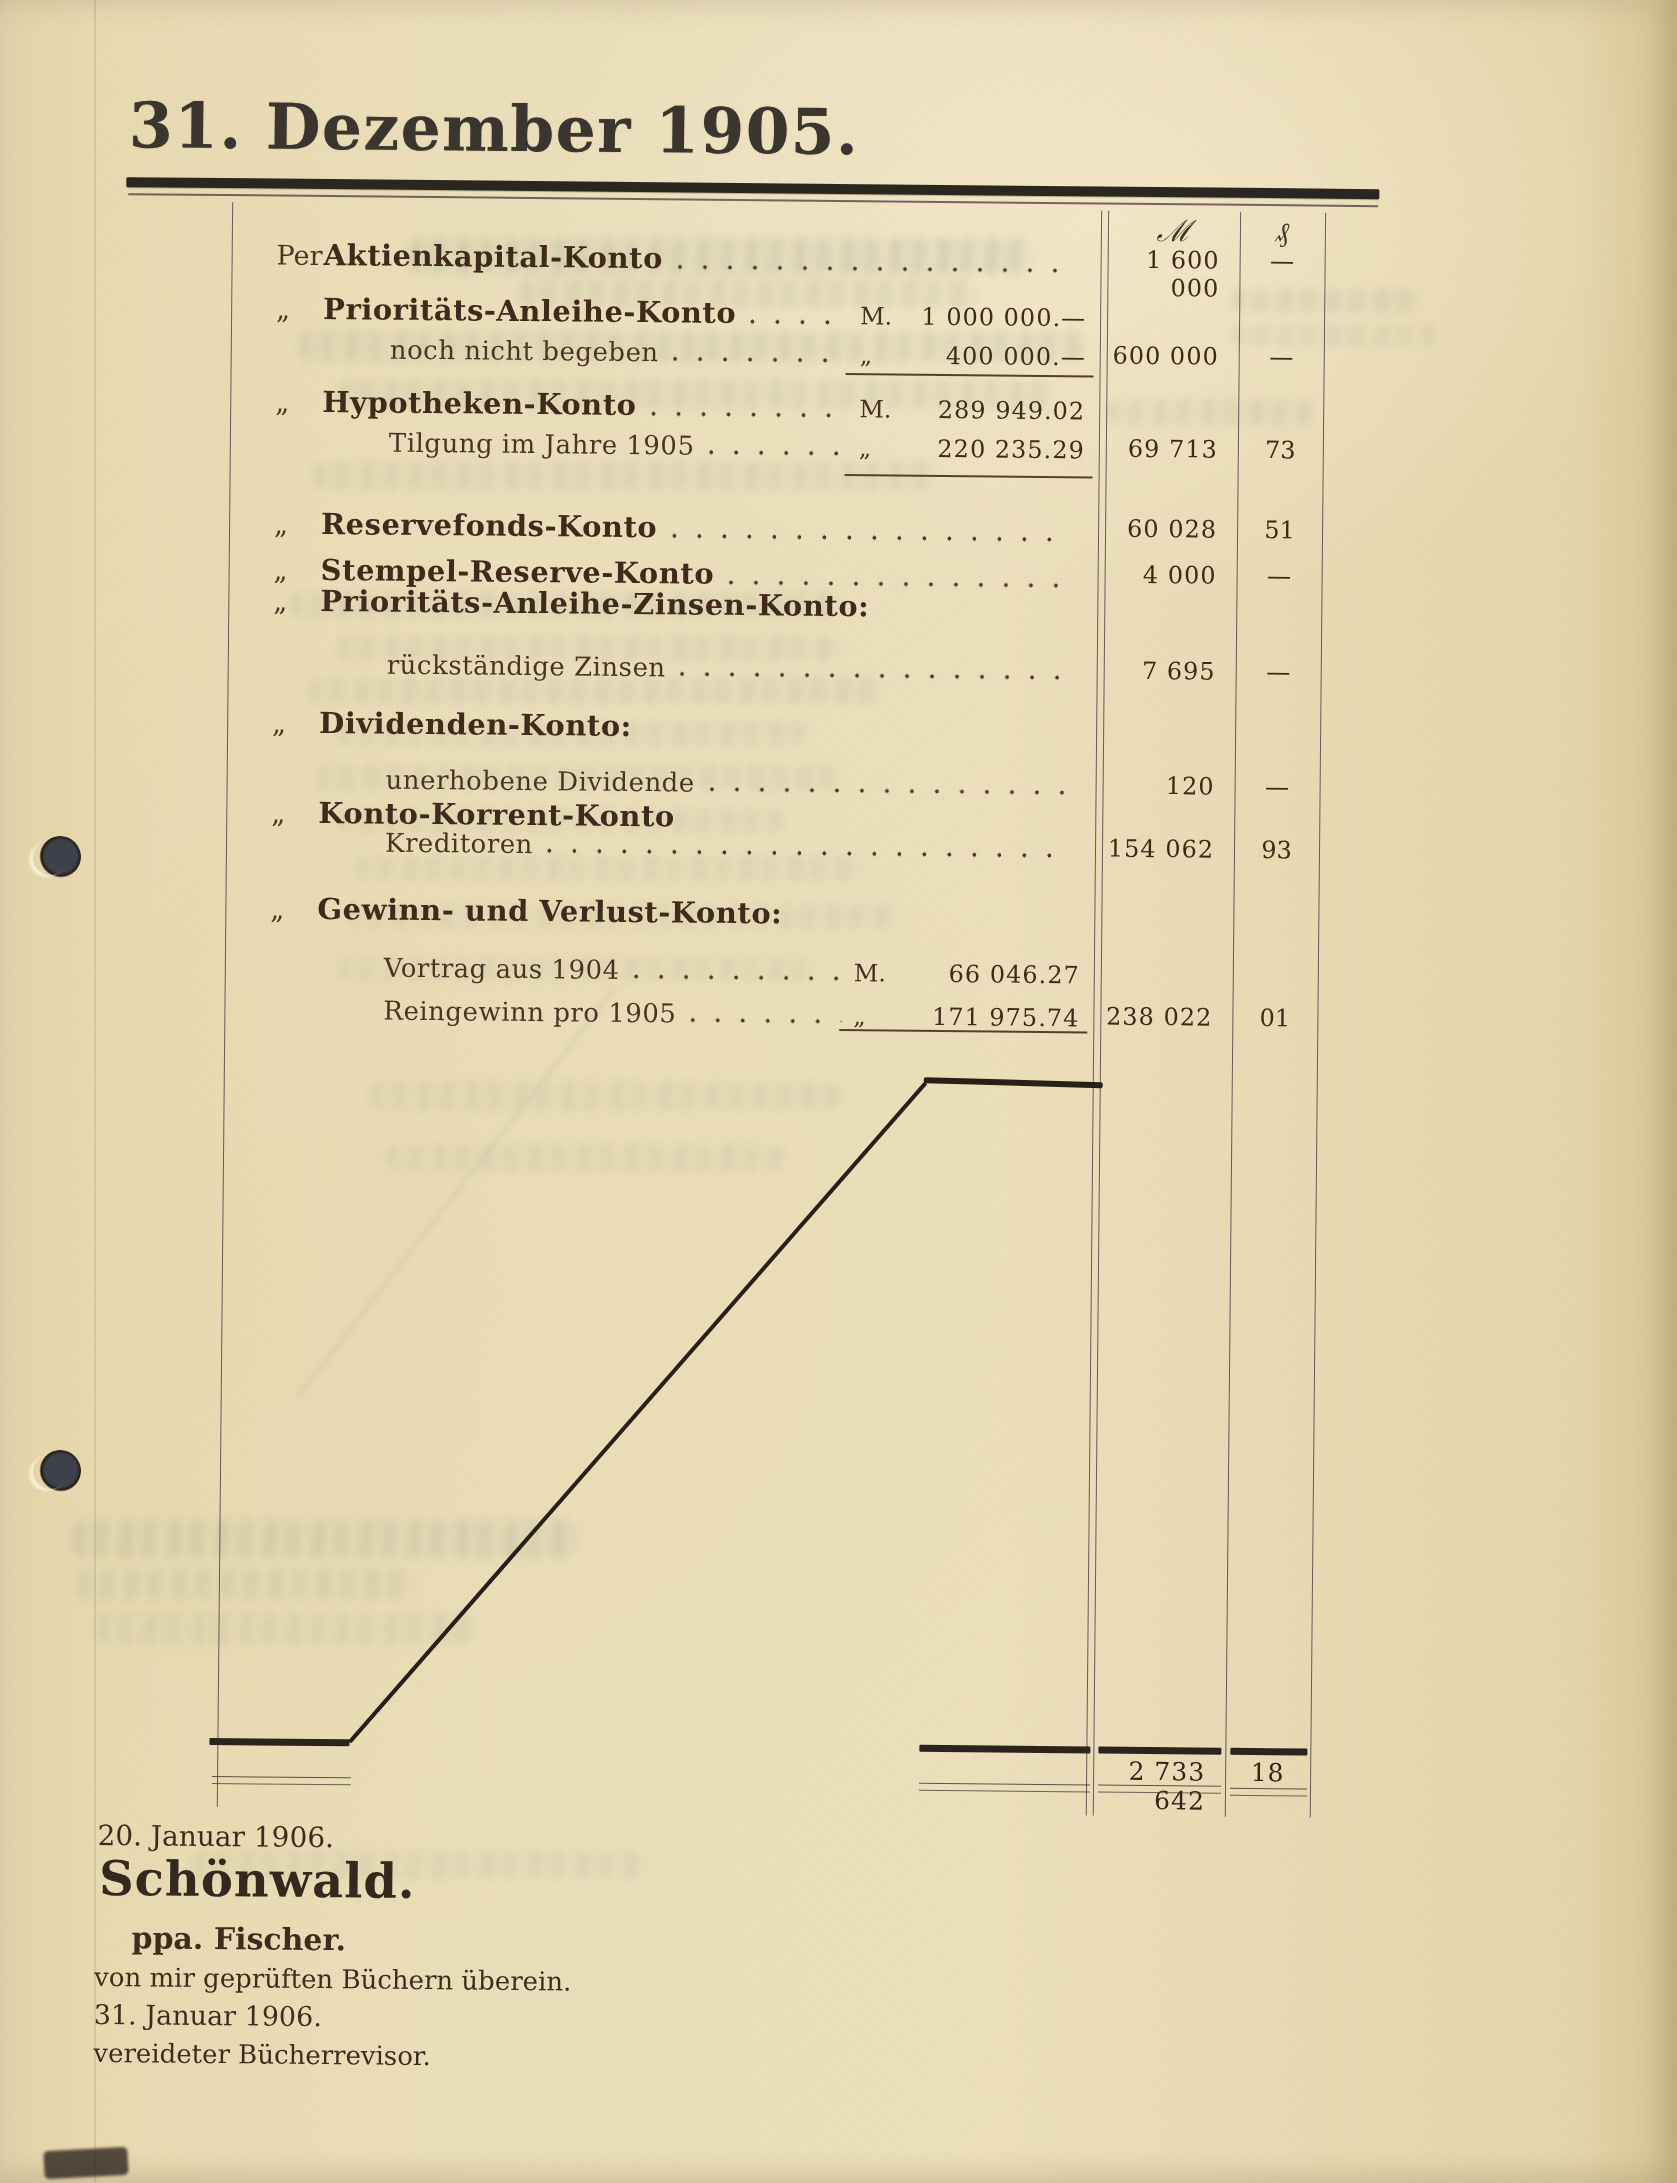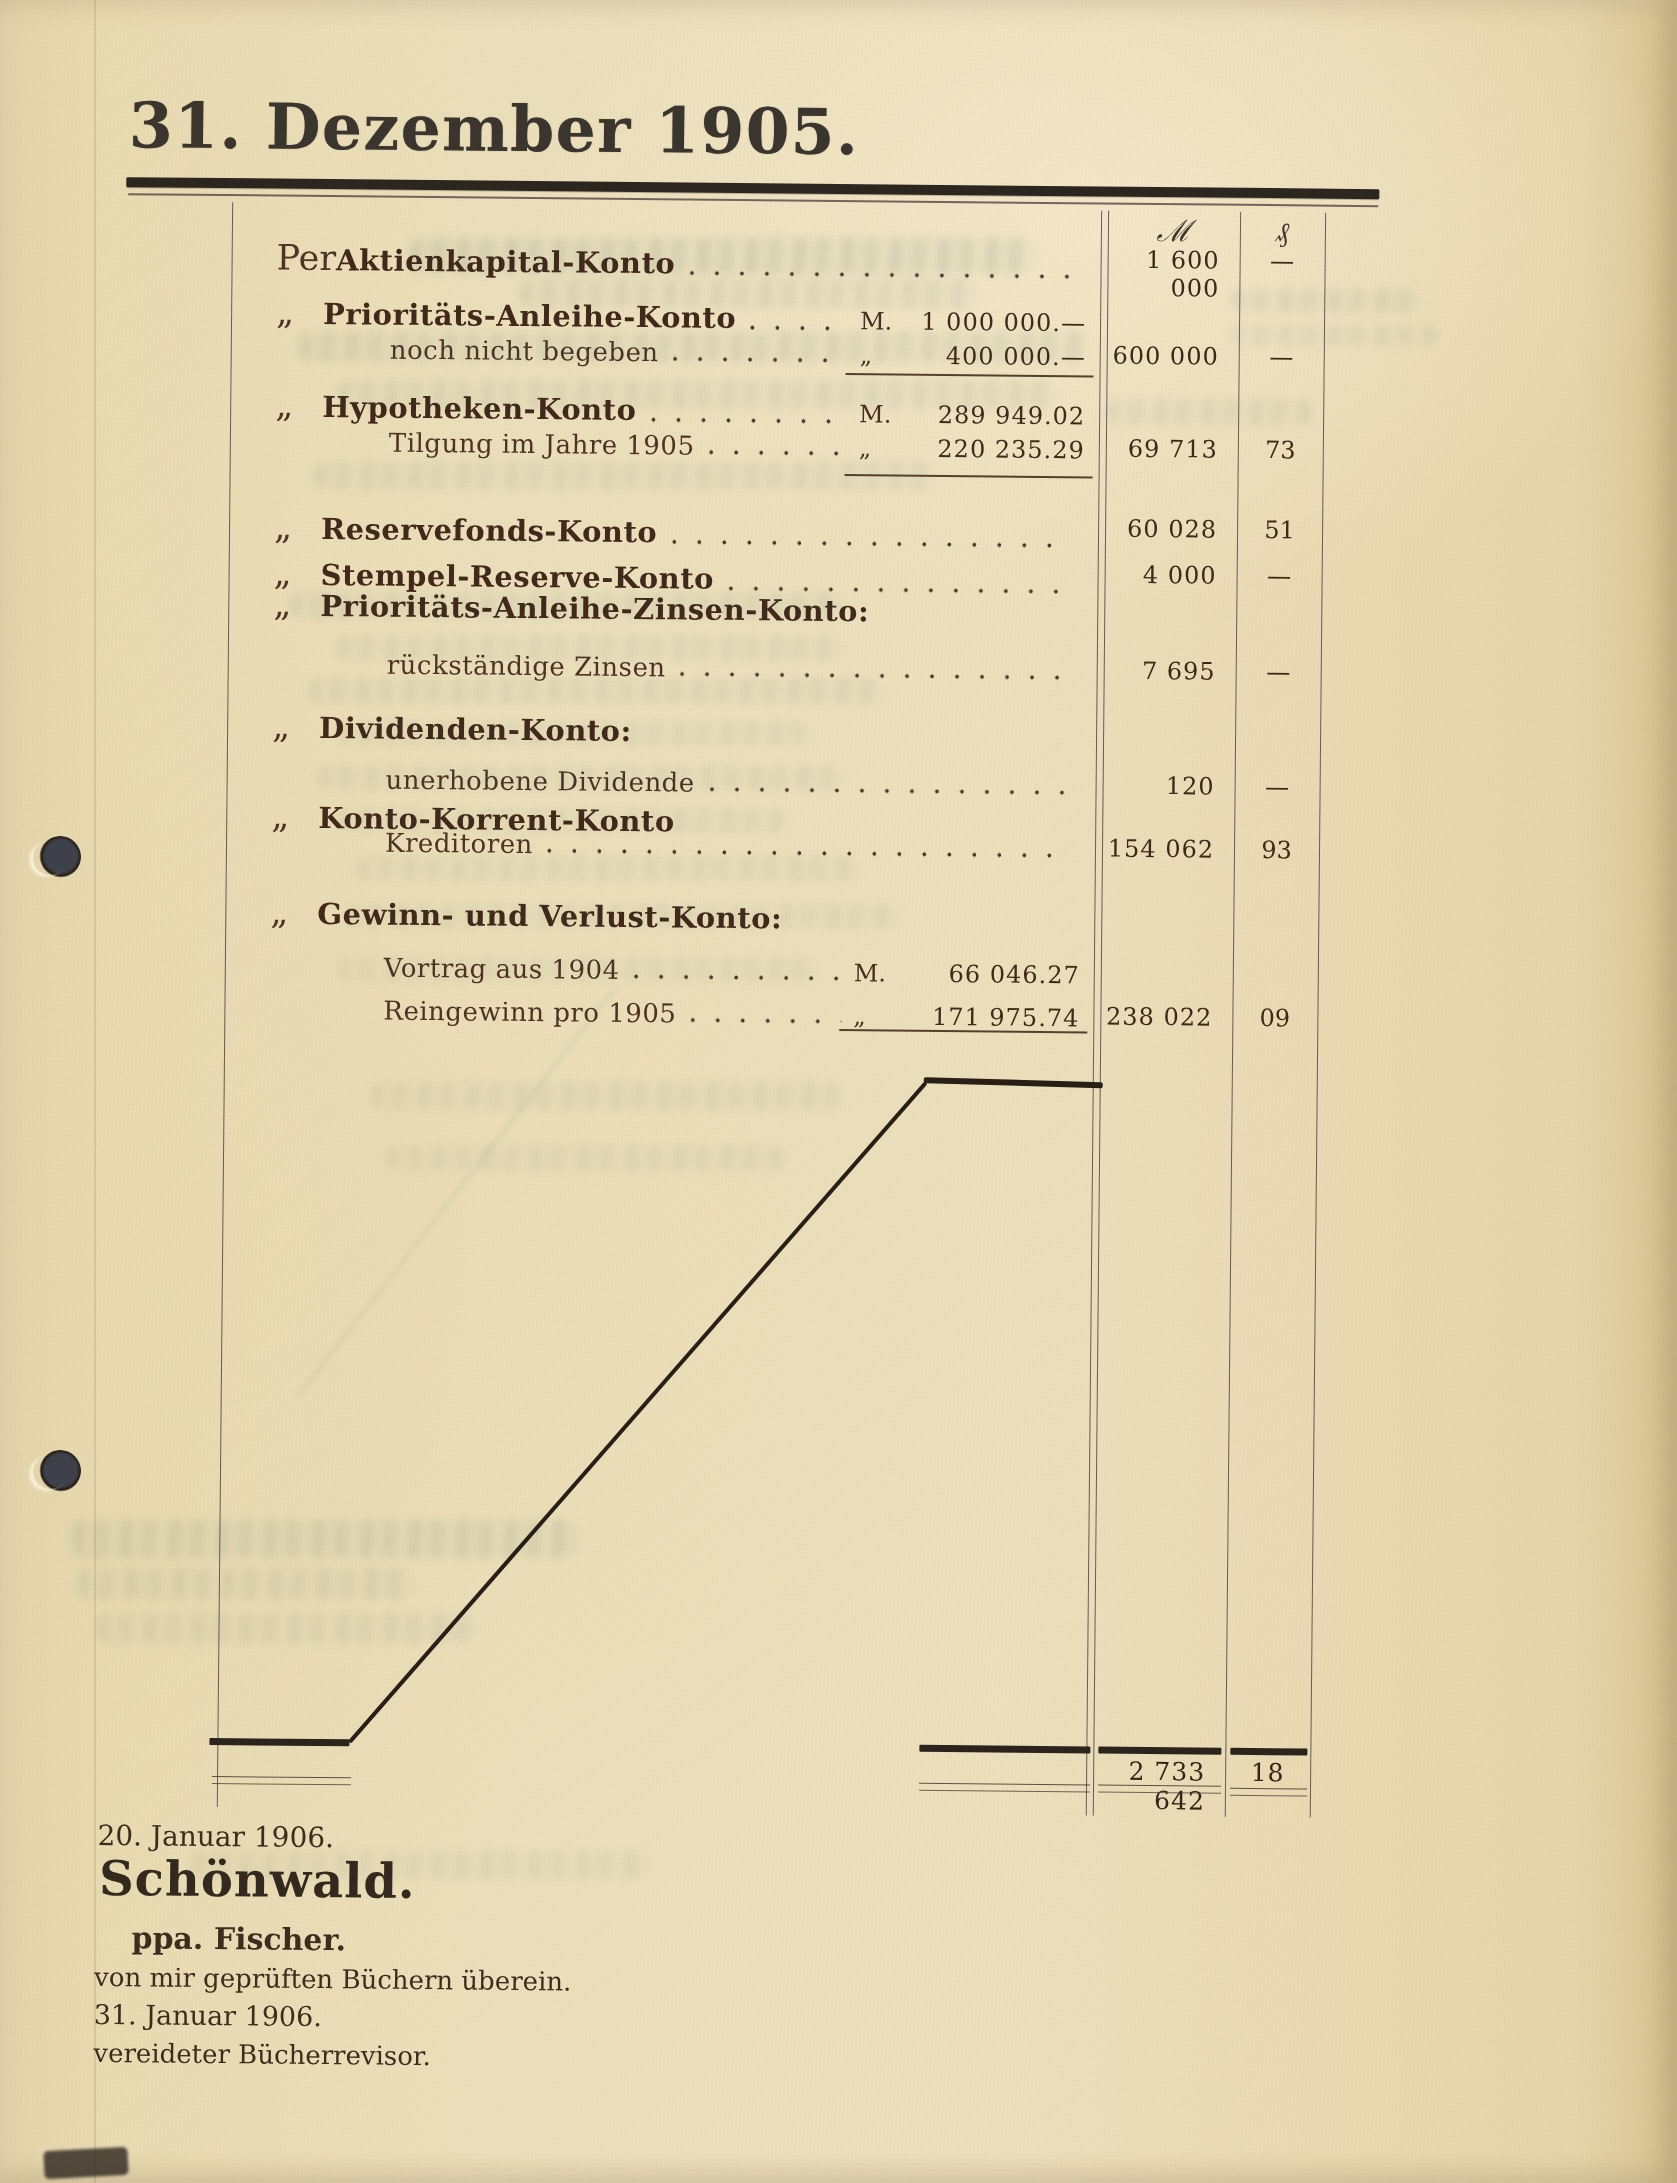--- a/index.html
+++ b/index.html
@@ -32,21 +32,21 @@
   .v-div{left:1232px;}
   .v-right{left:1317px;}
 
   .col-head{position:absolute;font-style:italic;color:#3e3328;text-align:center;}
   .head-mark{left:1106px;top:206px;width:120px;font-size:30px;}
   .head-pf{left:1236px;top:212px;width:77px;font-size:27px;}
 
   .row{position:absolute;left:0;width:1677px;height:41px;}
   .row-flex{position:absolute;left:269px;width:810px;display:flex;align-items:baseline;}
   .indent1 .row-flex{padding-left:114px;width:696px;}
-  .mark{min-width:47px;font-size:35px;color:#4a3526;}
+  .mark{min-width:47px;font-size:27px;color:#4a3526;}
   .label{font-size:29px;font-weight:bold;color:#41291b;letter-spacing:0.5px;white-space:nowrap;}
   .indent1 .label{font-size:26px;font-weight:normal;color:#4b3424;}
   .leader{flex:1 1 auto;align-self:stretch;margin:0 12.5px 0 14.4px;
     background-image:radial-gradient(circle at 2.4px 2.4px,#4c392b 1.7px,rgba(0,0,0,0) 2.2px);
     background-size:25px 4.8px;background-repeat:repeat-x;background-position:0 calc(100% - 6.7px);}
   .no-leader .leader{background:none;}
   .iprefix{width:46px;font-size:24px;color:#46301f;}
   .ivalue{width:180px;font-size:24px;color:#3e2b1a;text-align:right;white-space:nowrap;letter-spacing:1px;}
   .m-cell{position:absolute;left:1099px;width:113px;font-size:24px;color:#3c2a19;text-align:right;letter-spacing:1px;}
   .pf-cell{position:absolute;left:1236px;width:77px;font-size:24px;color:#3c2a19;text-align:center;}
@@ -309,21 +309,21 @@
 
     <div class="row indent1" style="top: 1000px;">
       <div class="row-flex">
 
         <span class="label">Reingewinn pro 1905</span>
         <span class="leader"></span>
         <span class="iprefix">„</span>
         <span class="ivalue">171 975.74</span>
       </div>
       <div class="m-cell">238 022</div>
-      <div class="pf-cell">09</div>
+      <div class="pf-cell">01</div>
     </div>
   <div class="sum-line" style="top: 1029px;"></div>
         </div>
 
       <div class="nase-seg nase-top"></div>
       <div class="nase-seg nase-diag"></div>
 
       <div id="total">
         <div class="tot-seg" style="left:216px;width:140px;"></div>
         <div class="tot-seg" style="left:926px;width:171px;"></div>

